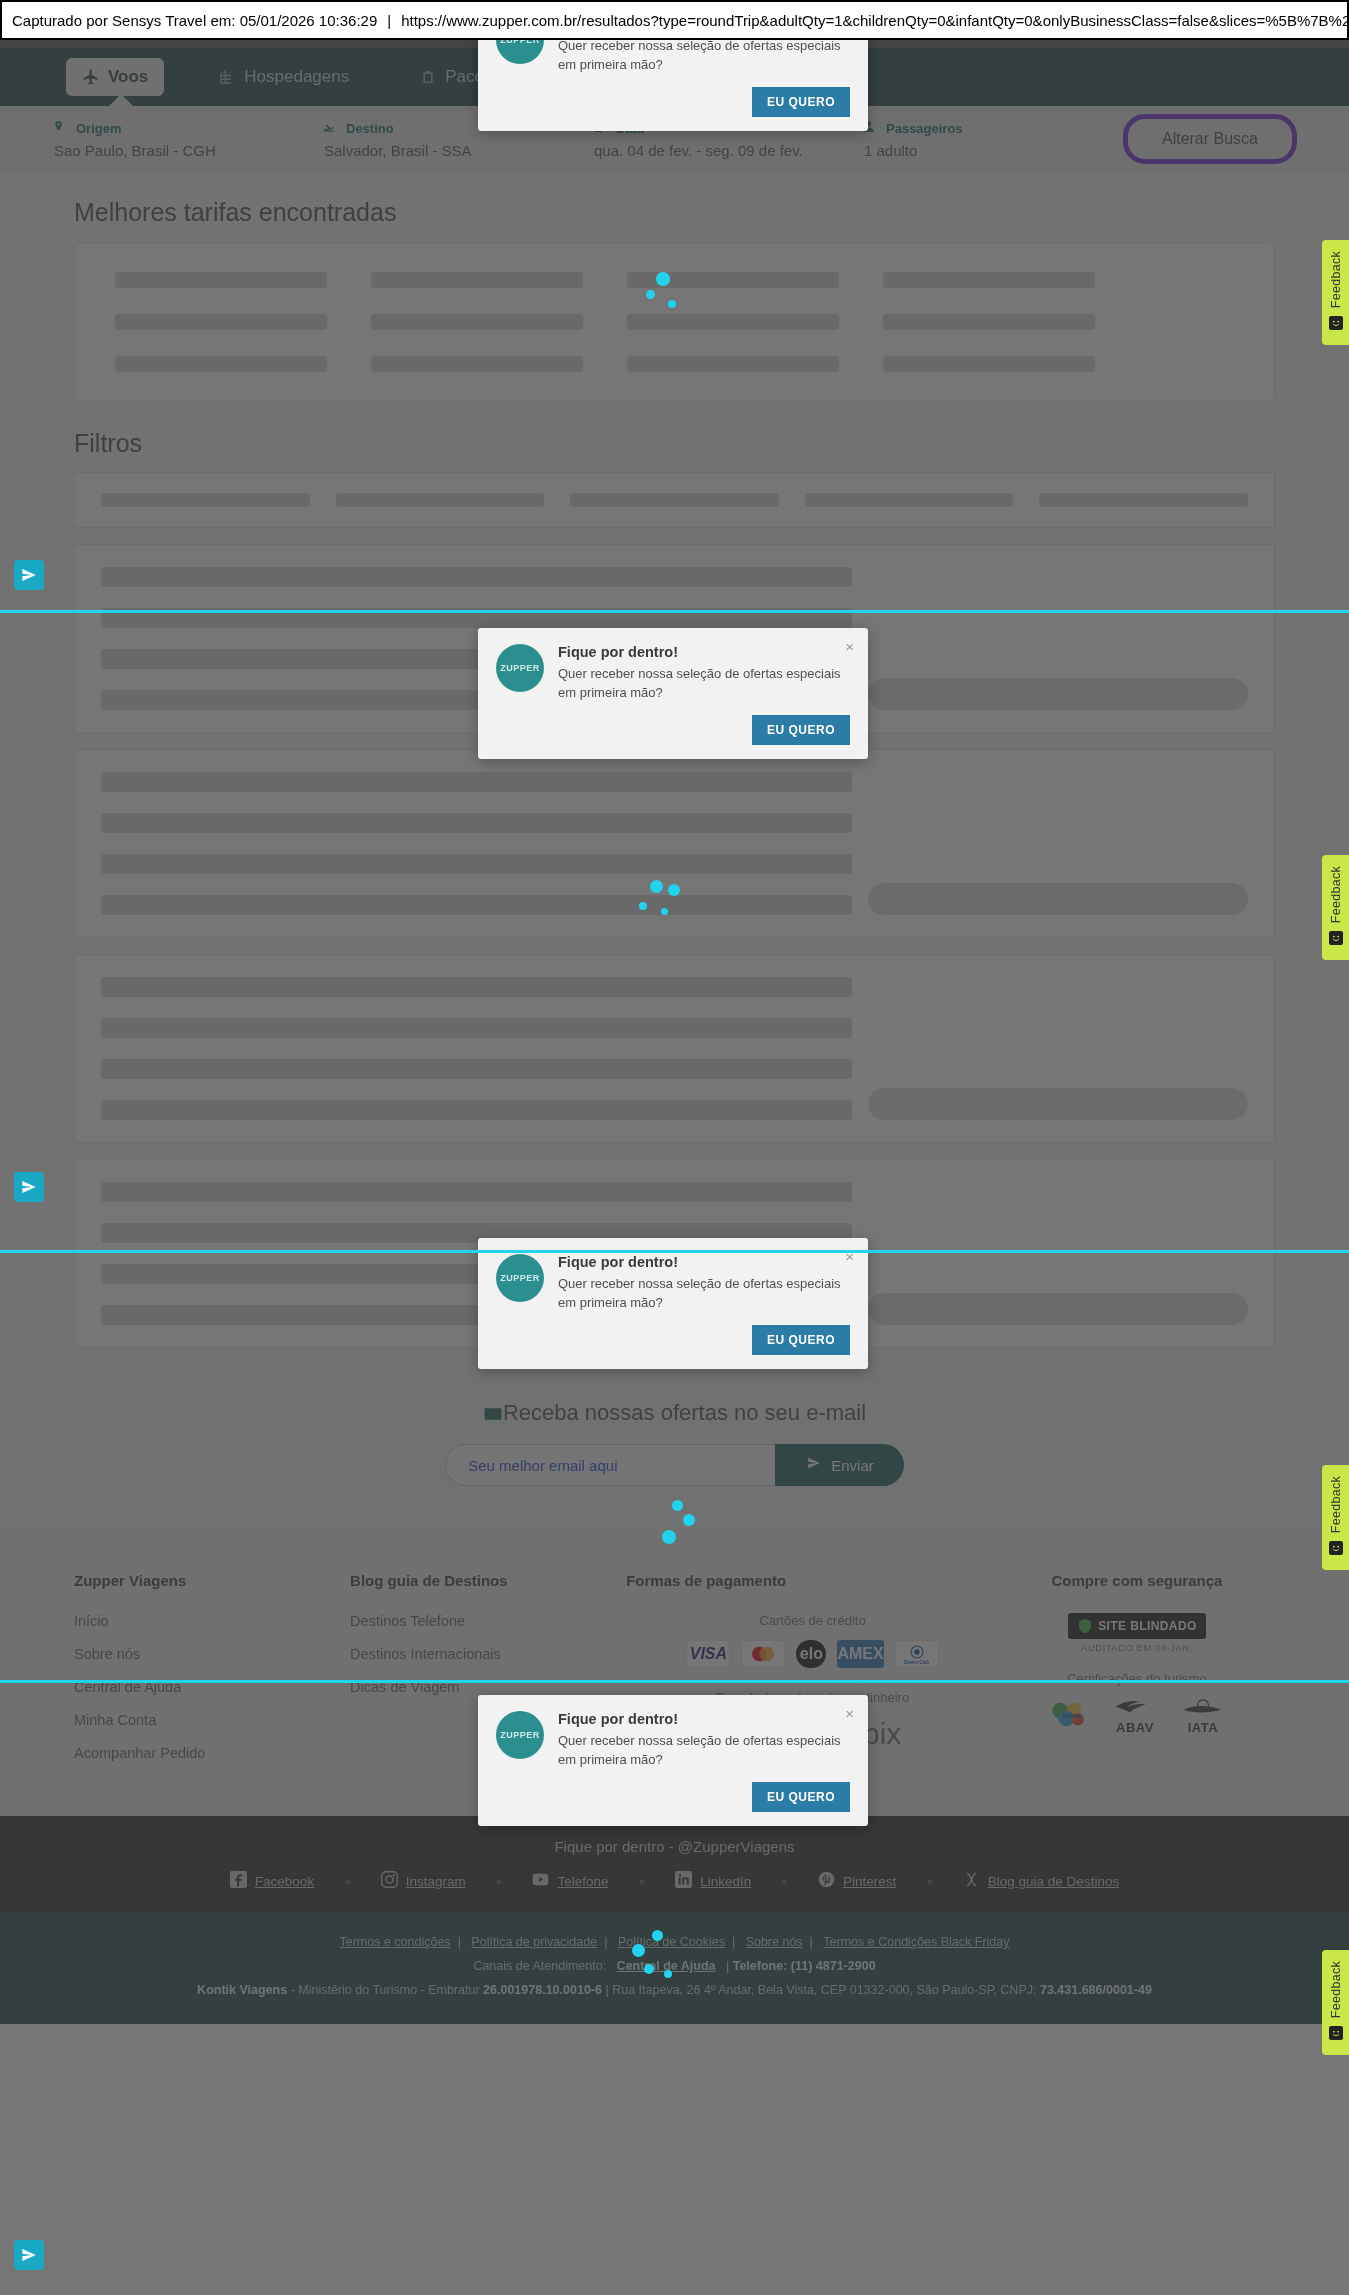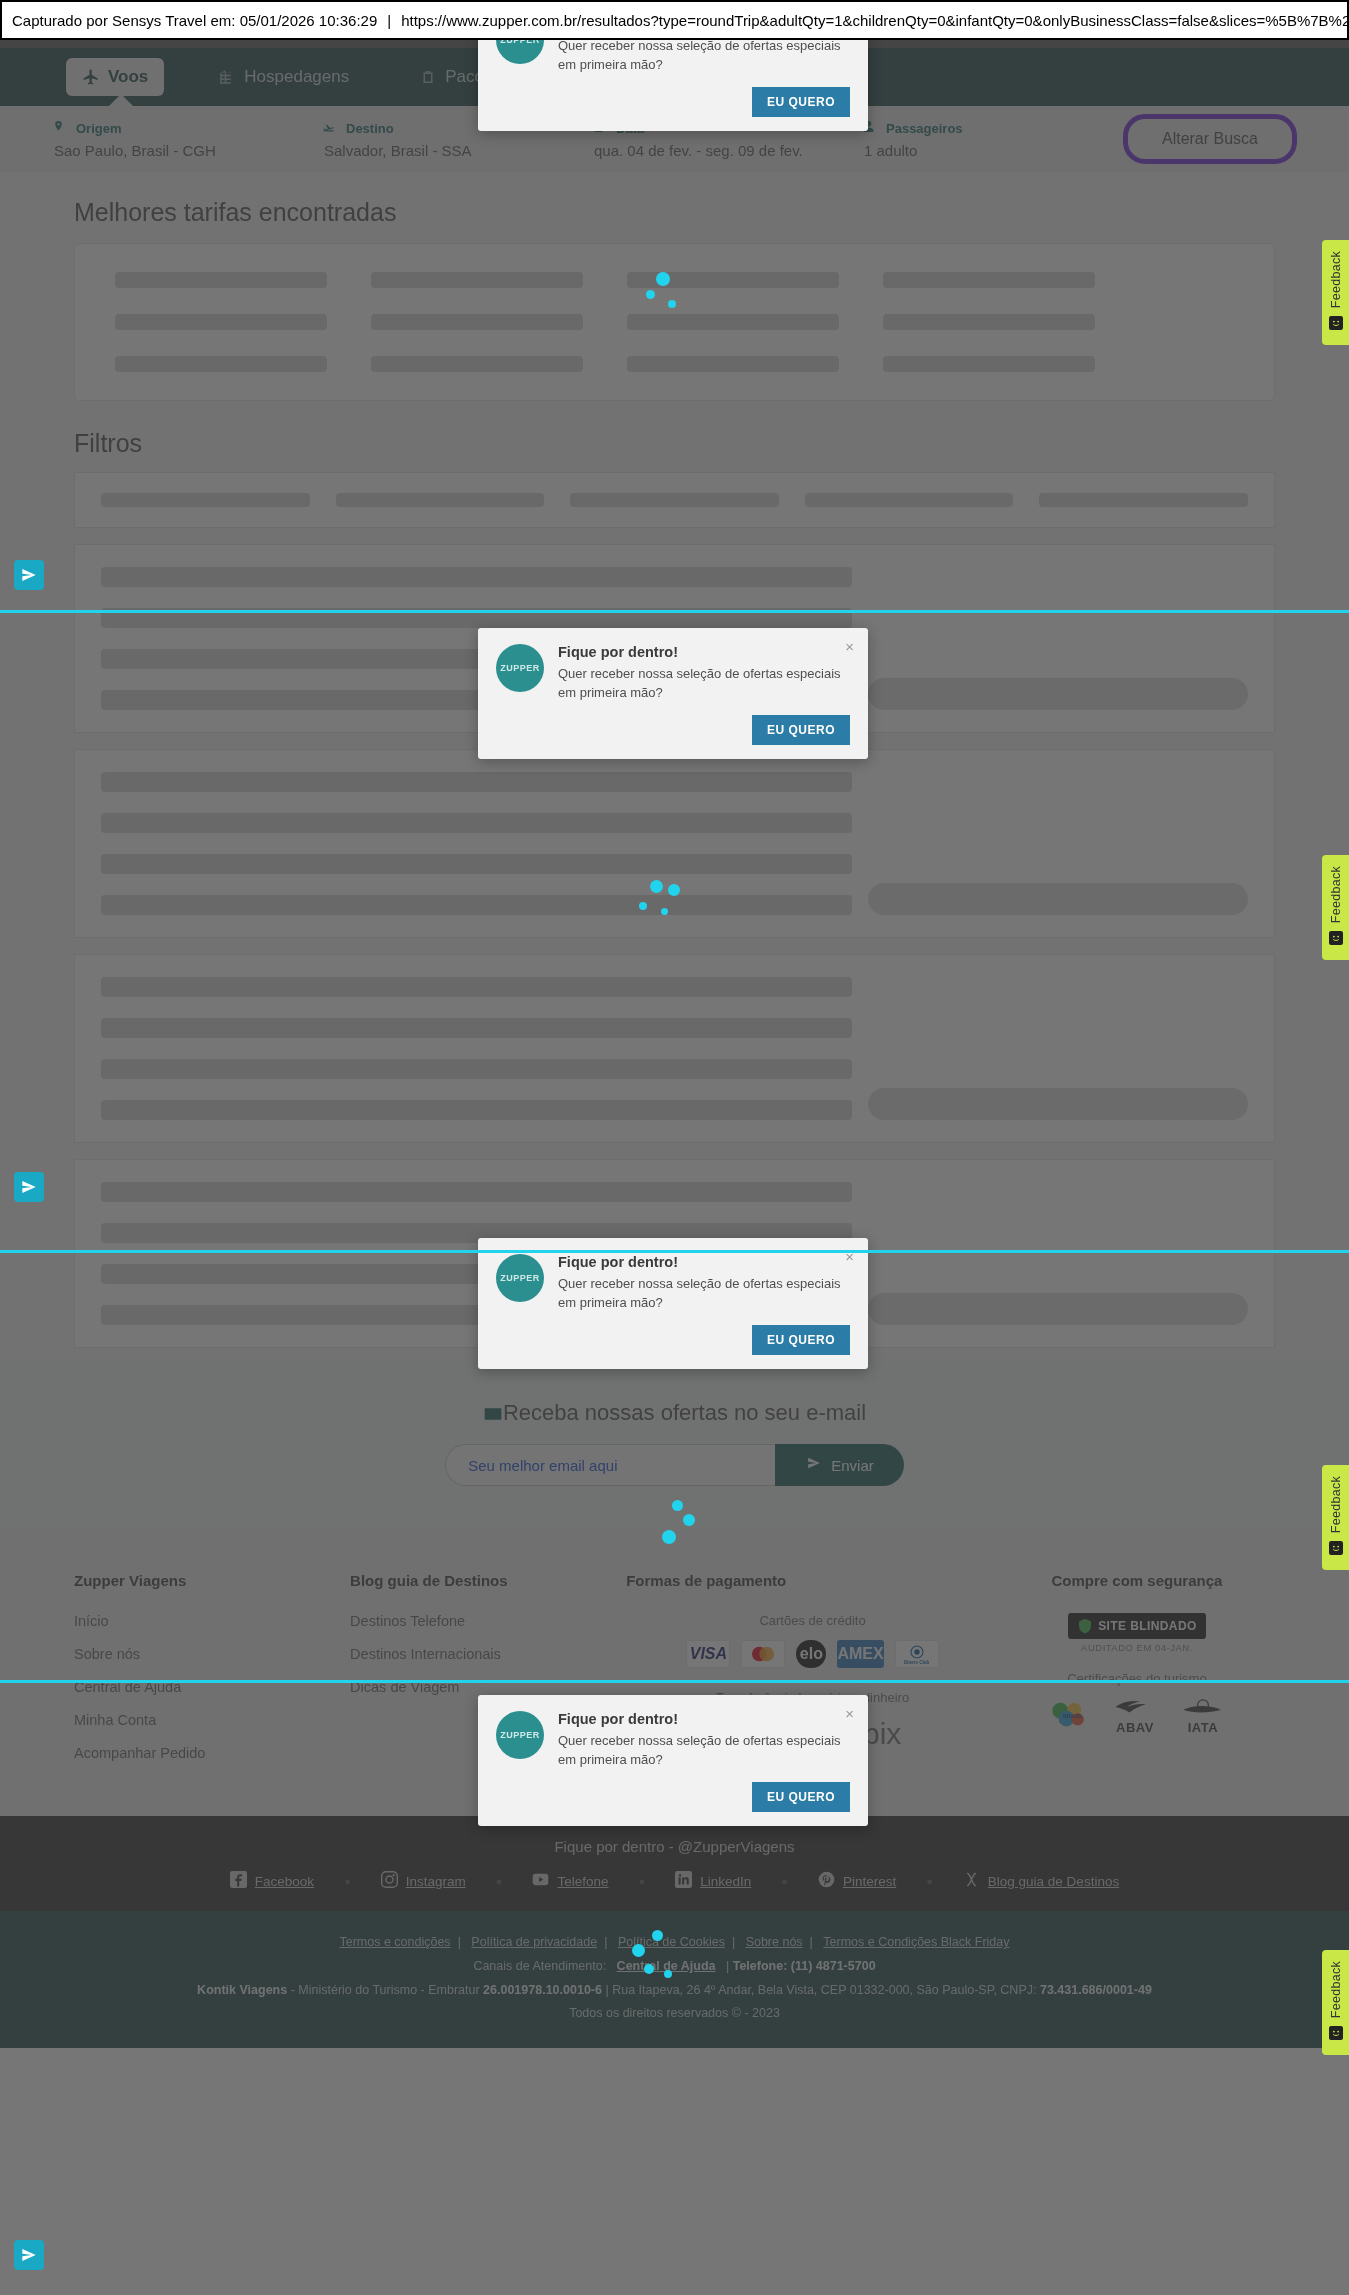--- a/index.html
+++ b/index.html
@@ -670,30 +670,29 @@
       <a>Termos e condições</a>|
       <a>Política de privacidade</a>|
       <a>Política de Cookies</a>|
       <a>Sobre nós</a>|
       <a>Termos e Condições Black Friday</a>
     </div>
     <div>
       <span>Canais de Atendimento:</span>
       <a class="b">Central de Ajuda</a>
       <span>|</span>
-      <span class="b">Telefone: (11) 4871-5700</span>
+      <span class="b">Telefone: (11) 4871-2900</span>
     </div>
     <div>
       <span class="b">Kontik Viagens</span>
       <span>- Ministério do Turismo - Embratur</span>
       <span class="b">26.001978.10.0010-6</span>
       <span>| Rua Itapeva, 26 4º Andar, Bela Vista, CEP 01332-000, São Paulo-SP, CNPJ:</span>
       <span class="b">73.431.686/0001-49</span>
     </div>
-    <div>Todos os direitos reservados © - 2023</div>
   </div>
 </div>
 
 <div id="dim"></div>
 
 <div class="scanline" style="top:610px"></div>
 <div class="scanline" style="top:1250px"></div>
 <div class="scanline" style="top:1680px"></div>
 
 <div class="spinner" style="left:638px;top:272px">

